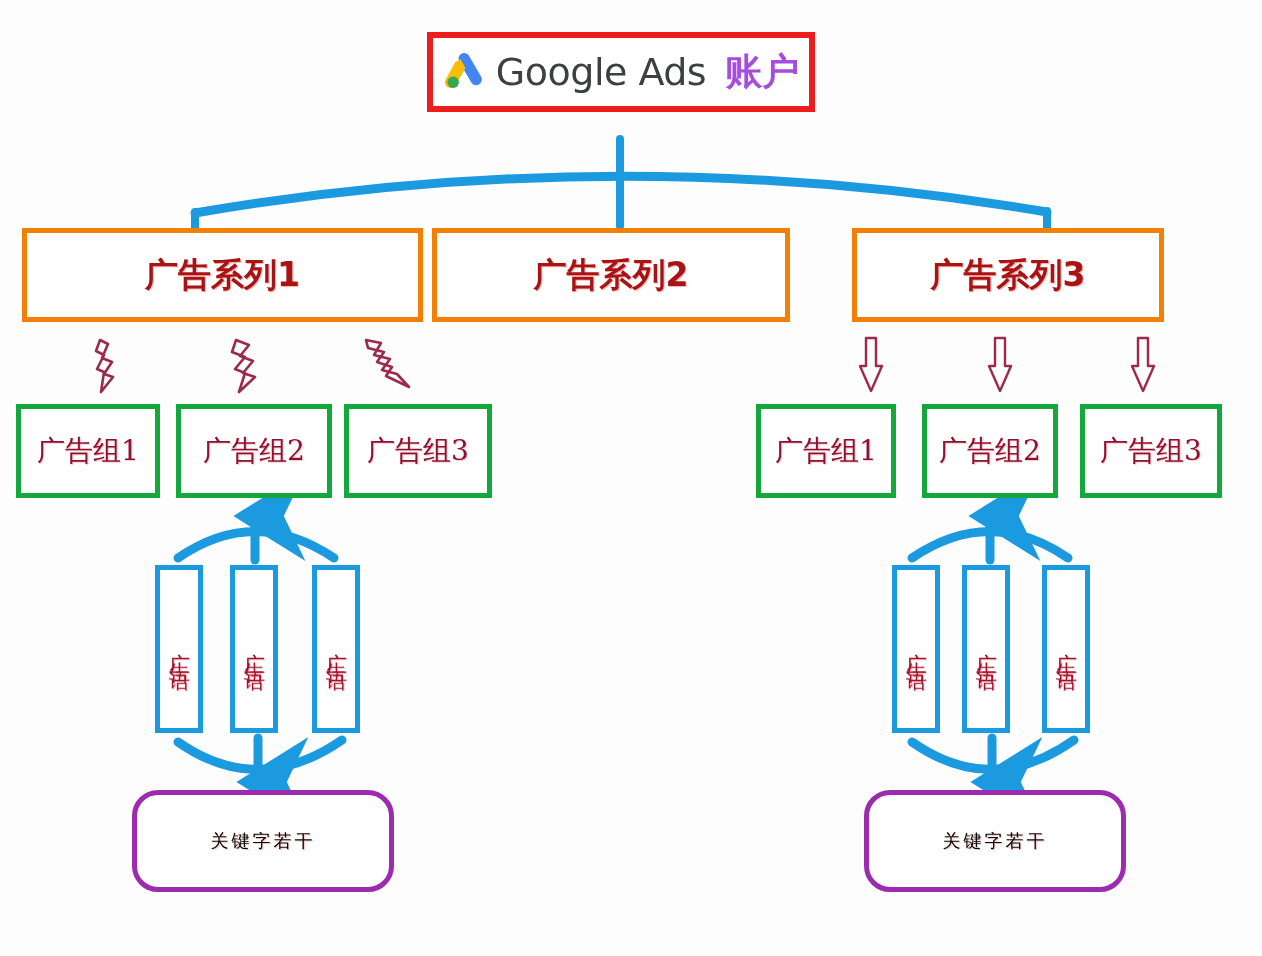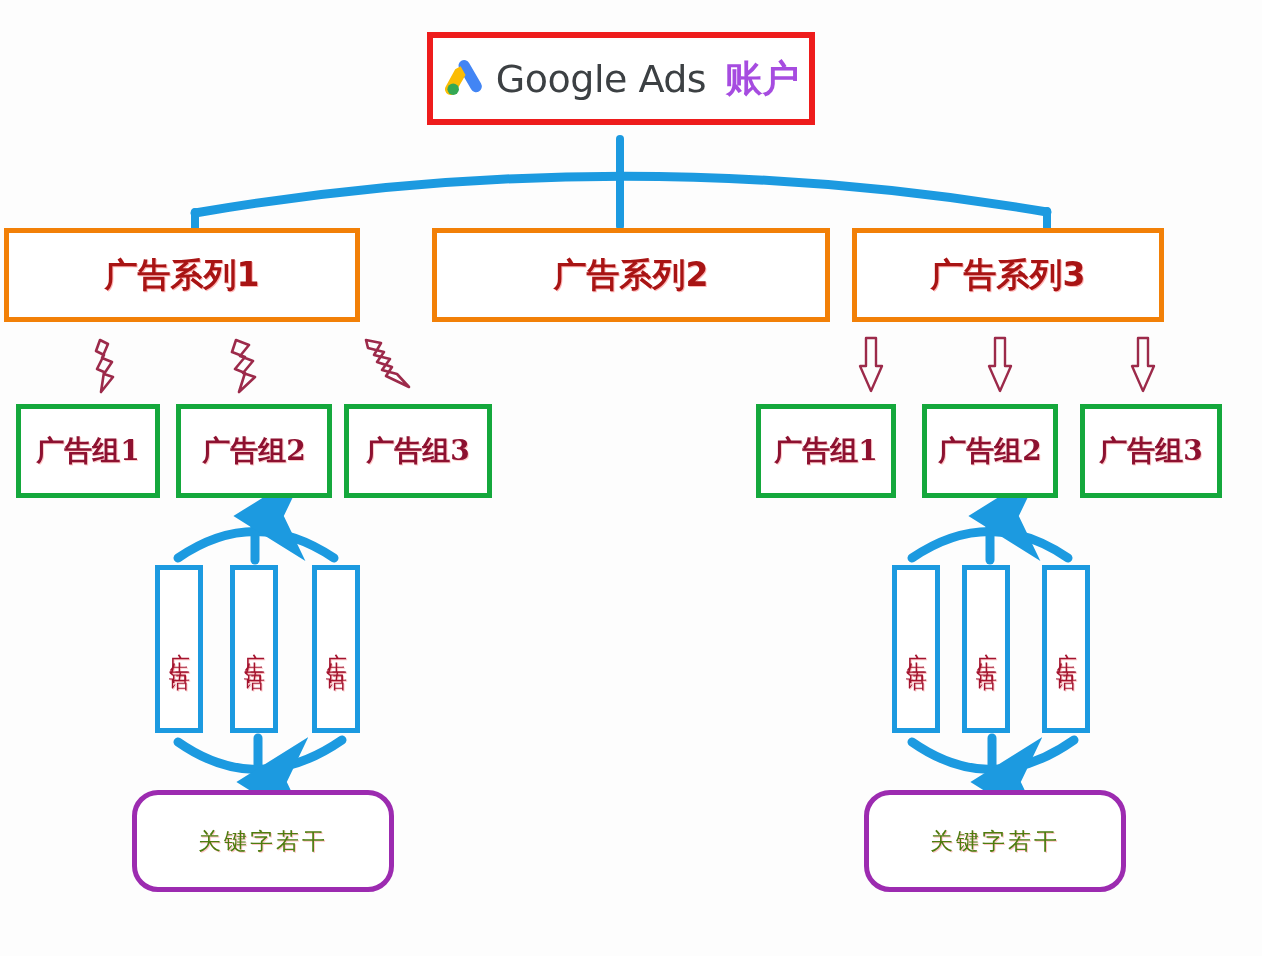--- a/index.html
+++ b/index.html
@@ -21,21 +21,21 @@
     position: absolute;
     left: 0; top: 0;
     width: 1262px; height: 956px;
     pointer-events: none;
   }
 
   .node { position: absolute; box-sizing: border-box; background: #ffffff; }
 
   
   .account-box {
-    left: 427px; top: 32px; width: 388px; height: 93px;
+    left: 427px; top: 32px; width: 388px; height: 80px;
     border: 6px solid #ee1c1c;
     display: flex; align-items: center; justify-content: center;
     gap: 10px;
   }
   .account-inner {
     display: flex; align-items: center; justify-content: center; gap: 9px;
   }
   .gads-logo { width: 44px; height: 44px; display: block; }
   .gads-text {
     font-size: 38px;
@@ -61,29 +61,29 @@
     top: 228px; height: 94px;
   }
   .campaign-label {
     font-size: 33px;
     font-weight: 700;
     color: #a81414;
     font-family: "DejaVu Sans", sans-serif;
     text-shadow: 1px 1px 0 rgba(255,120,120,0.55);
     white-space: nowrap;
   }
-  #campaign-1 { left: 4px;  width: 356px; }
-  #campaign-2 { left: 432px; width: 398px; }
+  #campaign-1 { left: 22px;  width: 401px; }
+  #campaign-2 { left: 432px; width: 358px; }
   #campaign-3 { left: 852px; width: 312px; }
 
   
   .adgroup-box {
     border: 5px solid #14a83c;
     display: flex; align-items: center; justify-content: center;
-    top: 404px; height: 94px; font-weight: bold;
+    top: 404px; height: 94px;
   }
   .adgroup-label {
     font-size: 28px;
     color: #8d1130;
     font-family: "DejaVu Serif", serif;
     text-shadow: 1px 1px 0 rgba(255,150,150,0.5);
     white-space: nowrap;
   }
   #adgroup-l1 { left: 16px;  width: 144px; }
   #adgroup-l2 { left: 176px; width: 156px; }
@@ -116,22 +116,22 @@
   #adcopy-r3 { left: 1042px; }
 
   
   .keyword-box {
     border: 5px solid #9c2bb0;
     border-radius: 26px;
     top: 790px; height: 102px;
     display: flex; align-items: center; justify-content: center;
   }
   .keyword-label {
-    font-size: 23px;
-    color: #4d7c0f;
+    font-size: 18px;
+    color: #000000;
     font-family: Liberation Mono, monospace;
     letter-spacing: 3px;
     text-shadow: 1px 1px 0 rgba(255,150,150,0.55);
     white-space: nowrap;
   }
   #keyword-left  { left: 132px; width: 262px; }
   #keyword-right { left: 864px; width: 262px; }
 
   
   .watermark {

